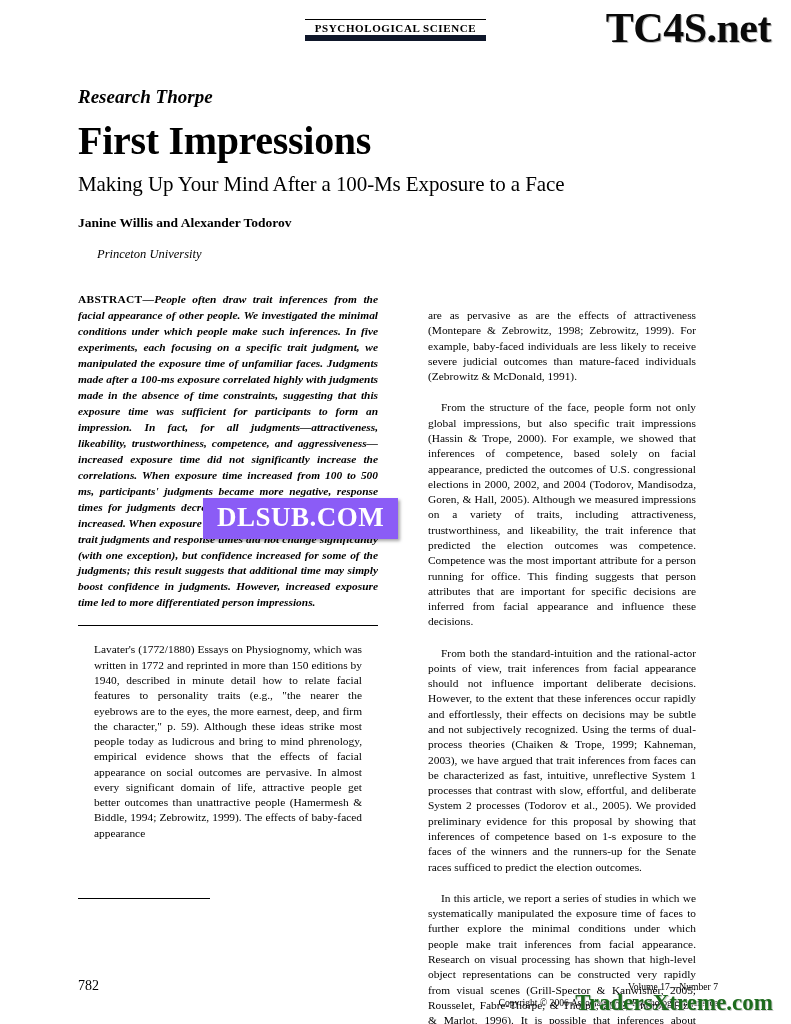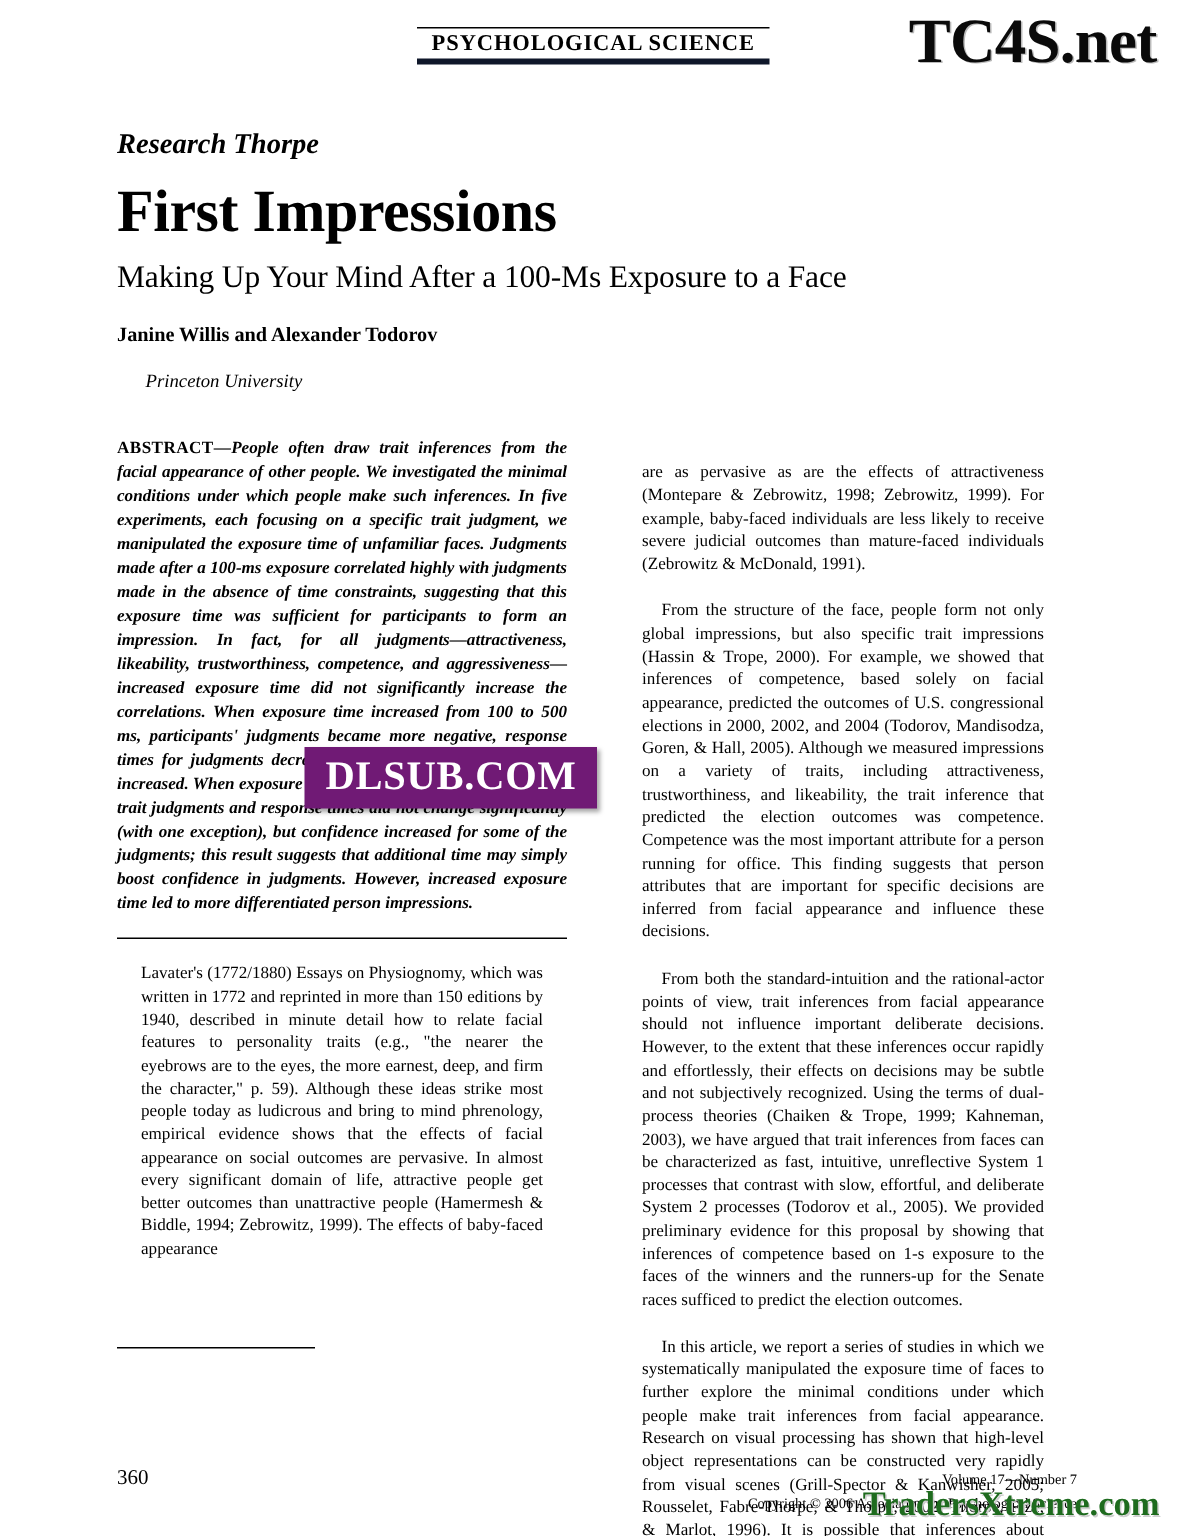--- a/index.html
+++ b/index.html
@@ -25,26 +25,26 @@
   
   .journal-head {
     position: absolute;
     left: 0; right: 0;
     top: 18px;
     text-align: center;
   }
   .journal-head .jname {
     display: inline-block;
     font-family: "Liberation Serif", serif;
-    font-size: 15px;
+    font-size: 11px;
     letter-spacing: 0.6px;
     font-variant: small-caps;
     font-weight: bold;
     border-top: 1px solid #000;
-    border-bottom: 4px solid #0f172a;
+    border-bottom: 6px solid #0f172a;
     padding: 2px 10px 1px 10px;
   }
   .wm-tc4s {
     position: absolute;
     right: 20px;
     top: 4px;
     font-family: "Liberation Serif", serif;
     font-weight: bold;
     font-size: 42px;
     color: #0a0a0a;
@@ -169,21 +169,21 @@
   .footer .volume {
     position: absolute;
     right: 0; top: 3px;
     font-size: 9.6px;
   }
   
   .wm-dlsub {
     position: absolute;
     left: 203px;
     top: 498px;
-    background: #701a75;
+    background: #8b5cf6;
     color: #ffffff;
     font-family: "Liberation Serif", serif;
     font-weight: bold;
     font-size: 27px;
     letter-spacing: 0.5px;
     padding: 4px 14px 6px 14px;
     box-shadow: 2px 2px 3px rgba(0,0,0,0.35);
   }
   .wm-traders {
     position: absolute;
@@ -224,21 +224,21 @@
   <div class="col right">
     <p class="body first">are as pervasive as are the effects of attractiveness (Montepare &amp; Zebrowitz, 1998; Zebrowitz, 1999). For example, baby-faced individuals are less likely to receive severe judicial outcomes than mature-faced individuals (Zebrowitz &amp; McDonald, 1991).</p>
     <p class="body">From the structure of the face, people form not only global impressions, but also specific trait impressions (Hassin &amp; Trope, 2000). For example, we showed that inferences of competence, based solely on facial appearance, predicted the outcomes of U.S. congressional elections in 2000, 2002, and 2004 (Todorov, Mandisodza, Goren, &amp; Hall, 2005). Although we measured impressions on a variety of traits, including attractiveness, trustworthiness, and likeability, the trait inference that predicted the election outcomes was competence. Competence was the most important attribute for a person running for office. This finding suggests that person attributes that are important for specific decisions are inferred from facial appearance and influence these decisions.</p>
     <p class="body">From both the standard-intuition and the rational-actor points of view, trait inferences from facial appearance should not influence important deliberate decisions. However, to the extent that these inferences occur rapidly and effortlessly, their effects on decisions may be subtle and not subjectively recognized. Using the terms of dual-process theories (Chaiken &amp; Trope, 1999; Kahneman, 2003), we have argued that trait inferences from faces can be characterized as fast, intuitive, unreflective System 1 processes that contrast with slow, effortful, and deliberate System 2 processes (Todorov et al., 2005). We provided preliminary evidence for this proposal by showing that inferences of competence based on 1-s exposure to the faces of the winners and the runners-up for the Senate races sufficed to predict the election outcomes.</p>
     <p class="body">In this article, we report a series of studies in which we systematically manipulated the exposure time of faces to further explore the minimal conditions under which people make trait inferences from facial appearance. Research on visual processing has shown that high-level object representations can be constructed very rapidly from visual scenes (Grill-Spector &amp; Kanwisher, 2005; Rousselet, Fabre-Thorpe, &amp; Thorpe, 2002; Thorpe, Fize, &amp; Marlot, 1996). It is possible that inferences about socially significant attributes are also rapidly extracted</p>
   </div>
 
   <div class="corr-rule"></div>
 
   <div class="footer">
-    <span class="pageno">360</span>
+    <span class="pageno">782</span>
     <span class="copyright">Copyright © 2006 Association for Psychological Science</span>
     <span class="volume">Volume 17—Number 7</span>
   </div>
 
   <div class="wm-dlsub">DLSUB.COM</div>
   <div class="wm-traders">TradersXtreme.com</div>
 
 </div>
 
 </body></html>

